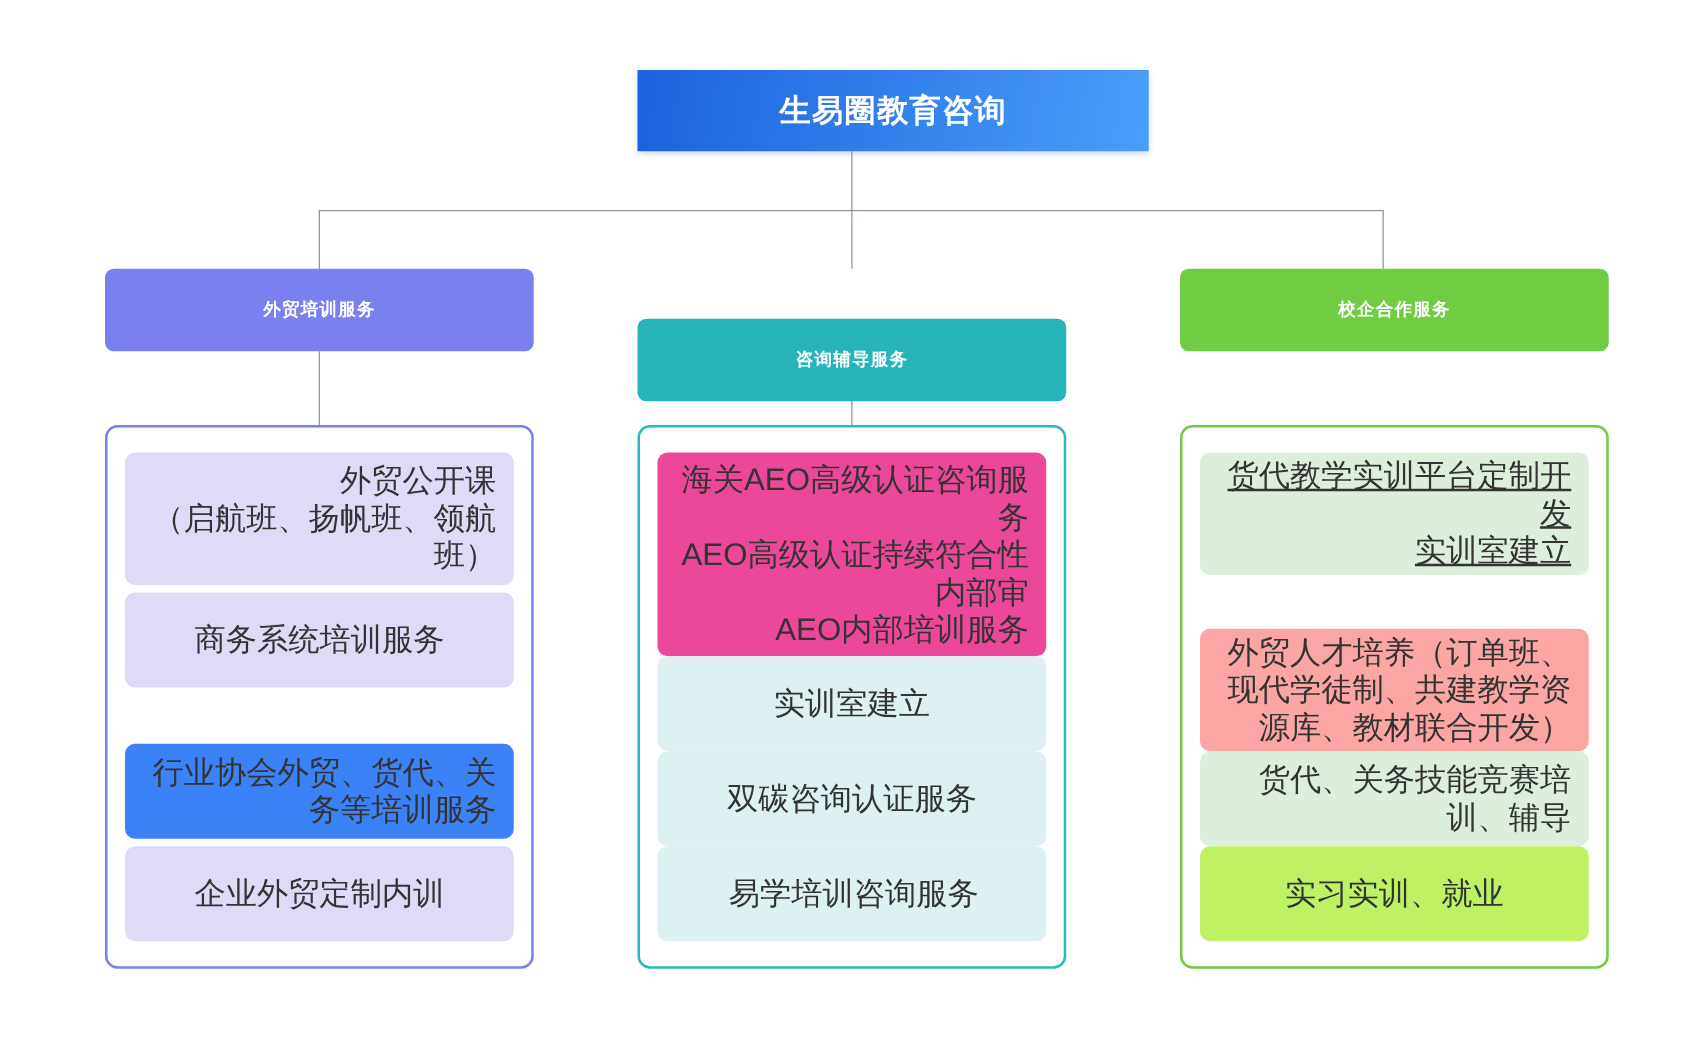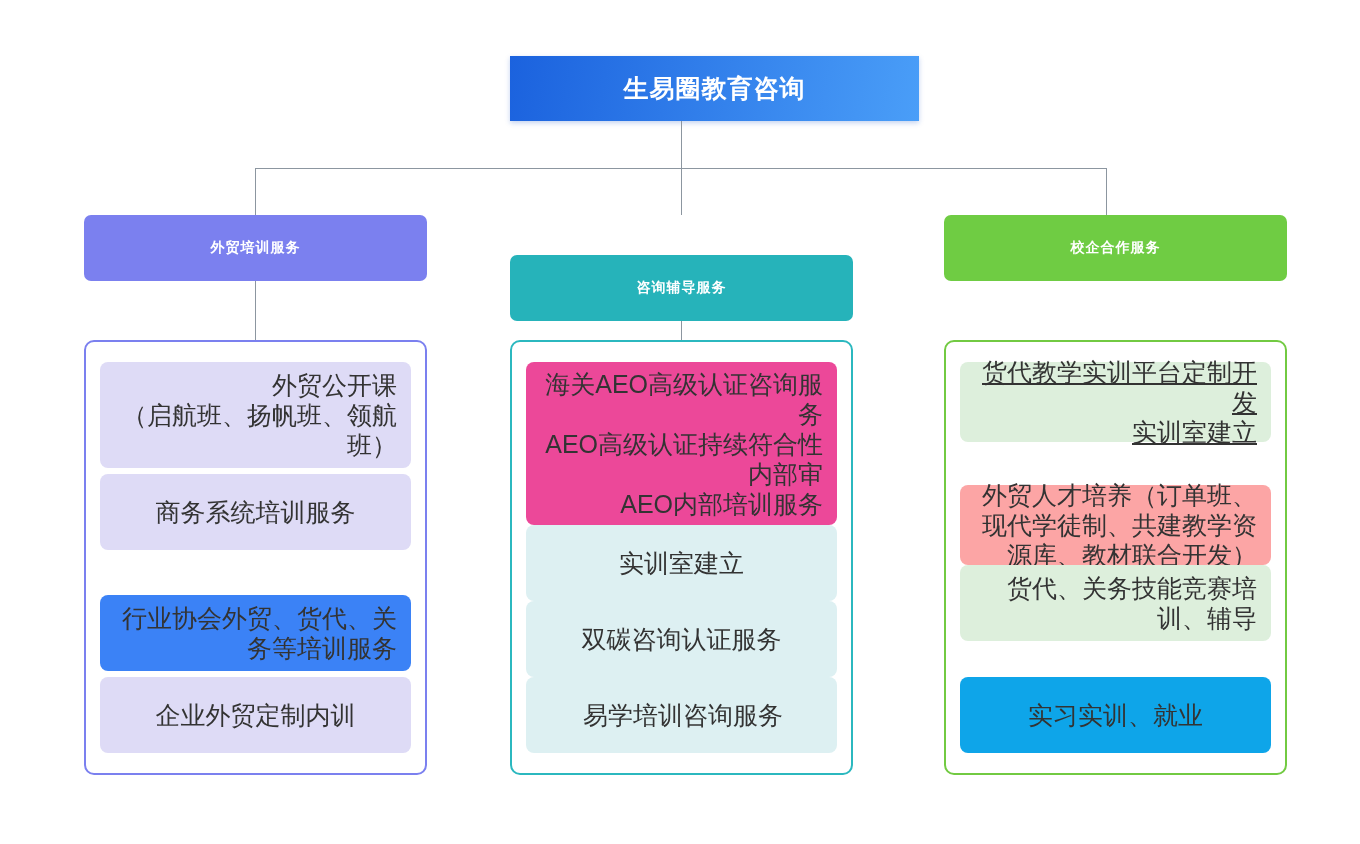--- a/index.html
+++ b/index.html
@@ -120,18 +120,18 @@
         </div>
     </section>
 
     <section class="branch">
       <div class="branch-header pos-2" style="background: rgb(111, 204, 67);">校企合作服务</div>
       <div class="branch-box pos-2" style="border-color: rgb(114, 202, 66);">
           <div class="service-item" style="background: rgb(221, 239, 220); text-decoration: underline;">货代教学实训平台定制开发
 实训室建立</div>
           <div class="service-item" style="background: #fca5a5; margin-top: 43px;">外贸人才培养（订单班、现代学徒制、共建教学资源库、教材联合开发）</div>
           <div class="service-item" style="background: rgb(221, 239, 220); padding-left: 40px;">货代、关务技能竞赛培训、辅导</div>
-          <div class="service-item" style="background: #0ea5e9; margin-top: 36px;">实习实训、就业</div>
+          <div class="service-item" style="background: #bef264;">实习实训、就业</div>
         </div>
     </section>
   </div>
 
 </div>
 
 </body></html>

